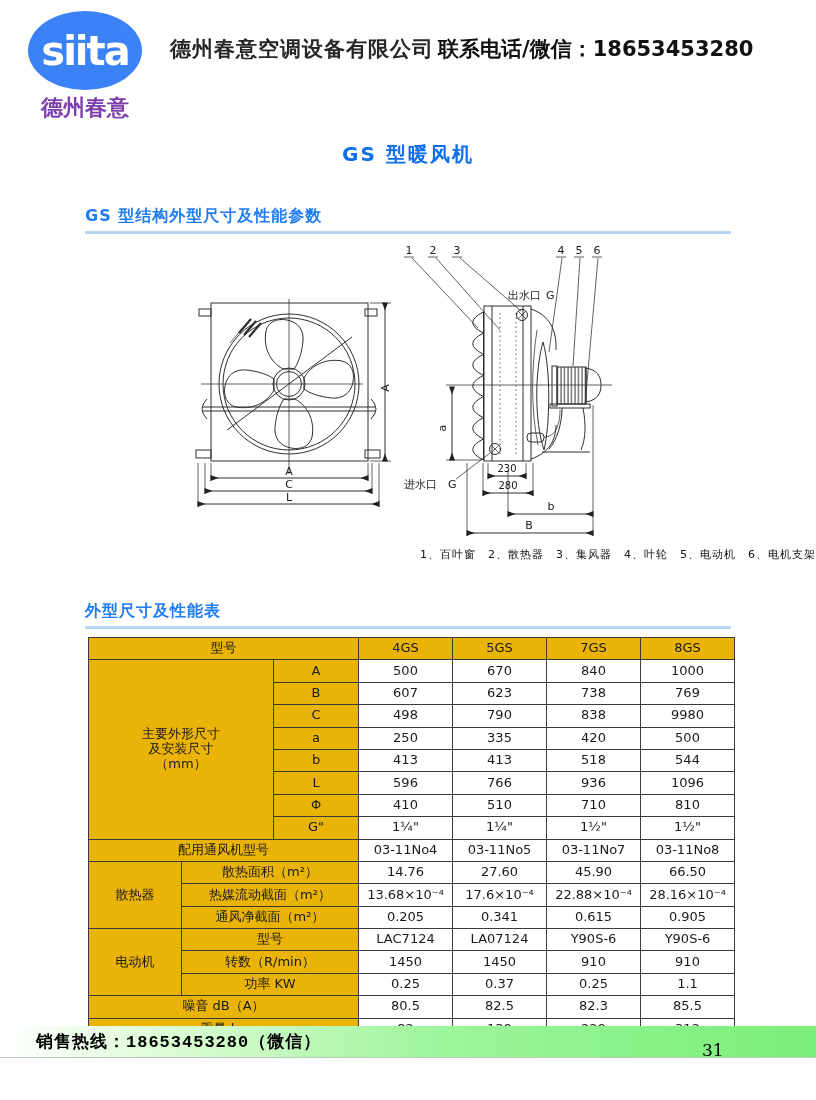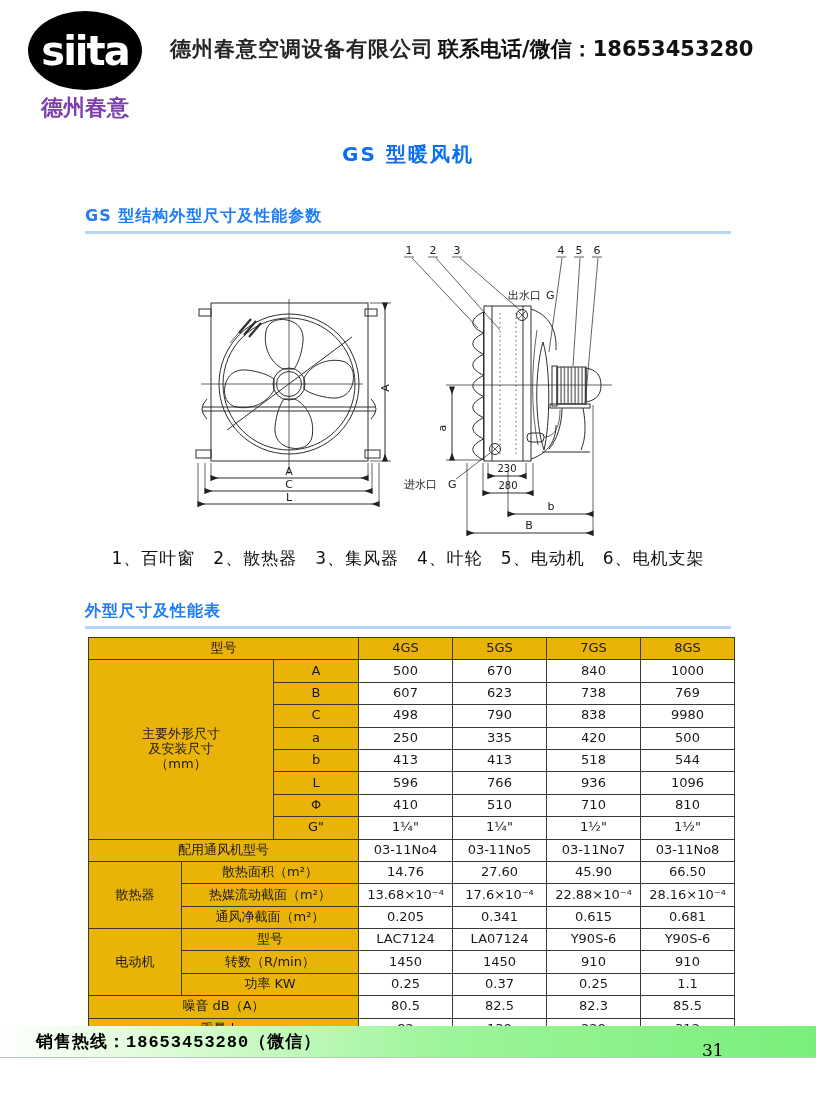--- a/index.html
+++ b/index.html
@@ -1,37 +1,37 @@
 <!DOCTYPE html>
 <html><head>
 <meta charset="utf-8">
 <style>
   html,body{margin:0;padding:0;}
   body{width:816px;height:1100px;position:relative;background:#ffffff;overflow:hidden;
        font-family:"DejaVu Sans","Liberation Sans",sans-serif;color:#1a1a1a;}
   .abs{position:absolute;}
   
-  .logo-ellipse{left:28px;top:11px;width:114px;height:79px;background:#000000;border-radius:50%;
+  .logo-ellipse{left:28px;top:11px;width:114px;height:79px;background:#3b82f6;border-radius:50%;
                 display:flex;align-items:center;justify-content:center;}
   .logo-ellipse span{color:#fff;font-weight:bold;font-size:40px;letter-spacing:-2px;line-height:1;}
   .logo-sub{left:24px;top:93px;width:122px;text-align:center;font-size:22px;font-weight:bold;color:#7d3fae;}
   .company{left:170px;top:35px;font-size:21px;font-weight:bold;color:#262626;letter-spacing:1px;}
   .phone{left:438px;top:35px;font-size:21px;font-weight:bold;color:#111;}
   
   .page-title{left:0;top:141px;width:816px;text-align:center;font-size:20px;font-weight:bold;
               color:#0d6ef0;letter-spacing:2px;}
   .sec-head{left:85px;font-size:16px;font-weight:bold;color:#1f7cf3;letter-spacing:1px;}
   .sec-rule{left:85px;width:646px;height:3px;background:#b5d6f5;}
   
   .drawing{left:85px;top:245px;}
   .dwg{stroke:#2e2e2e;fill:none;stroke-width:1;}
   .thin{stroke-width:0.75;}
   .dl{font:11px "DejaVu Sans",sans-serif;fill:#1a1a1a;stroke:none;}
   .dls{font:10px "DejaVu Sans",sans-serif;fill:#1a1a1a;stroke:none;}
-  .caption{left:0;top:547px;width:816px;text-align:center;font-size:17px;color:#111;letter-spacing:1px;}
+  .caption{left:0;top:547px;width:816px;text-align:right;font-size:11px;color:#111;letter-spacing:1px;}
   
   .spec{left:88px;top:637px;border-collapse:collapse;table-layout:fixed;width:646px;}
   .spec td{border:1px solid #3a3a3a;height:21.4px;padding:0 2px;text-align:center;
            font-size:13px;line-height:1.15;background:#fff;}
   .spec td.lab{background:#eab308;white-space:pre-line;}
   
   .footer-band{left:0;top:1026px;width:816px;height:31px;
      background:linear-gradient(to right,#ffffff 0%,#d9fbd2 22%,#9cf59a 55%,#7aee7a 100%);
      border-bottom:1px solid #b9c9b9;}
   .hotline{left:36px;top:1030px;font-family:Liberation Mono, monospace;
@@ -317,21 +317,21 @@
         <td>13.68×10⁻⁴</td>
         <td>17.6×10⁻⁴</td>
         <td>22.88×10⁻⁴</td>
         <td>28.16×10⁻⁴</td>
       </tr>
       <tr>
         <td colspan="2" class="lab">通风净截面（m²）</td>
         <td>0.205</td>
         <td>0.341</td>
         <td>0.615</td>
-        <td>0.681</td>
+        <td>0.905</td>
       </tr>
       <tr>
         <td rowspan="3" class="lab">电动机</td>
         <td colspan="2" class="lab">型号</td>
         <td>LAC7124</td>
         <td>LA07124</td>
         <td>Y90S-6</td>
         <td>Y90S-6</td>
       </tr>
       <tr>

